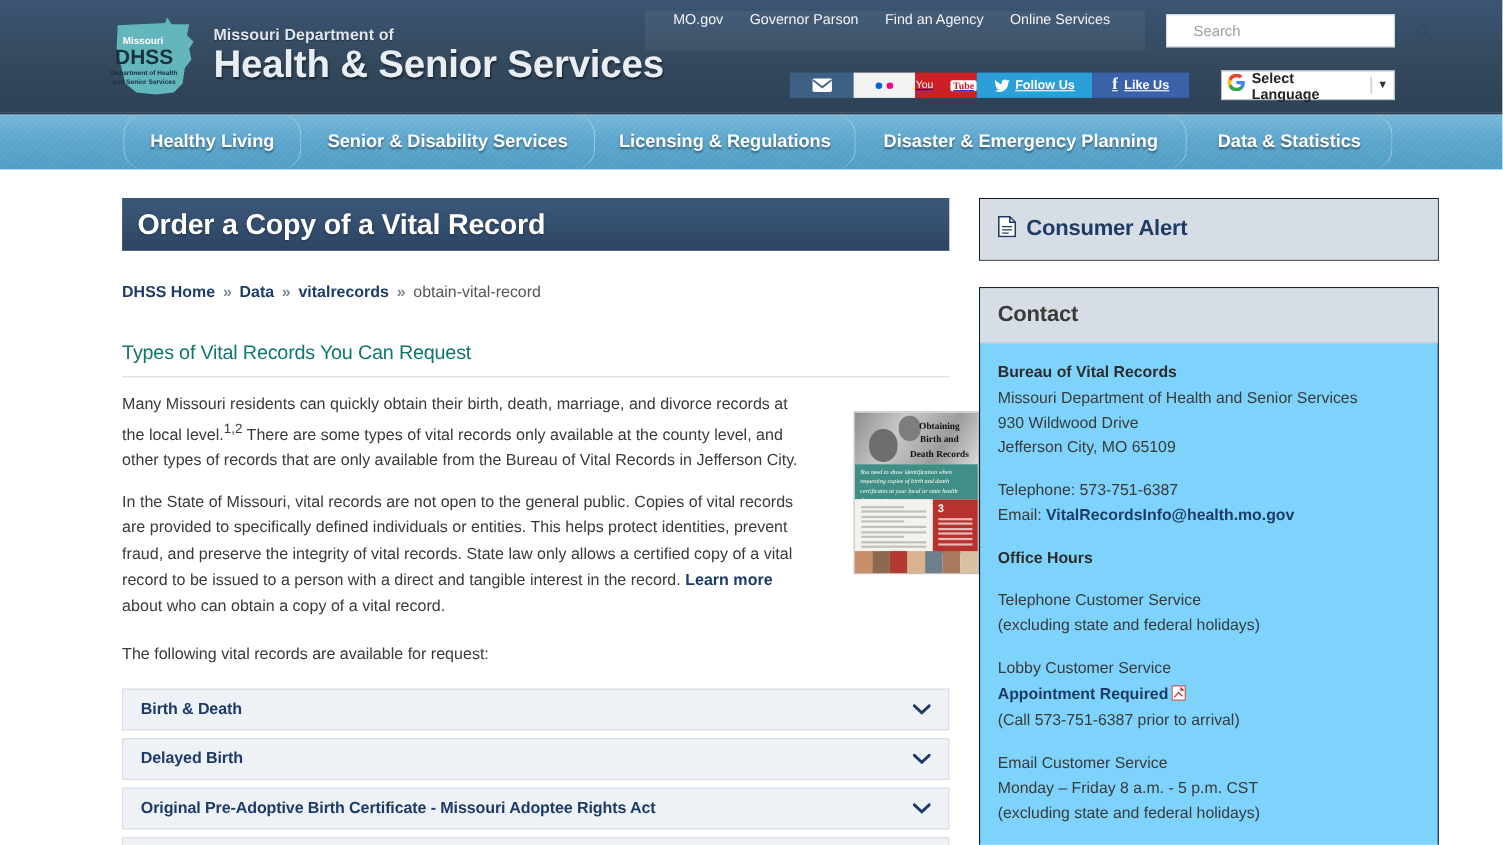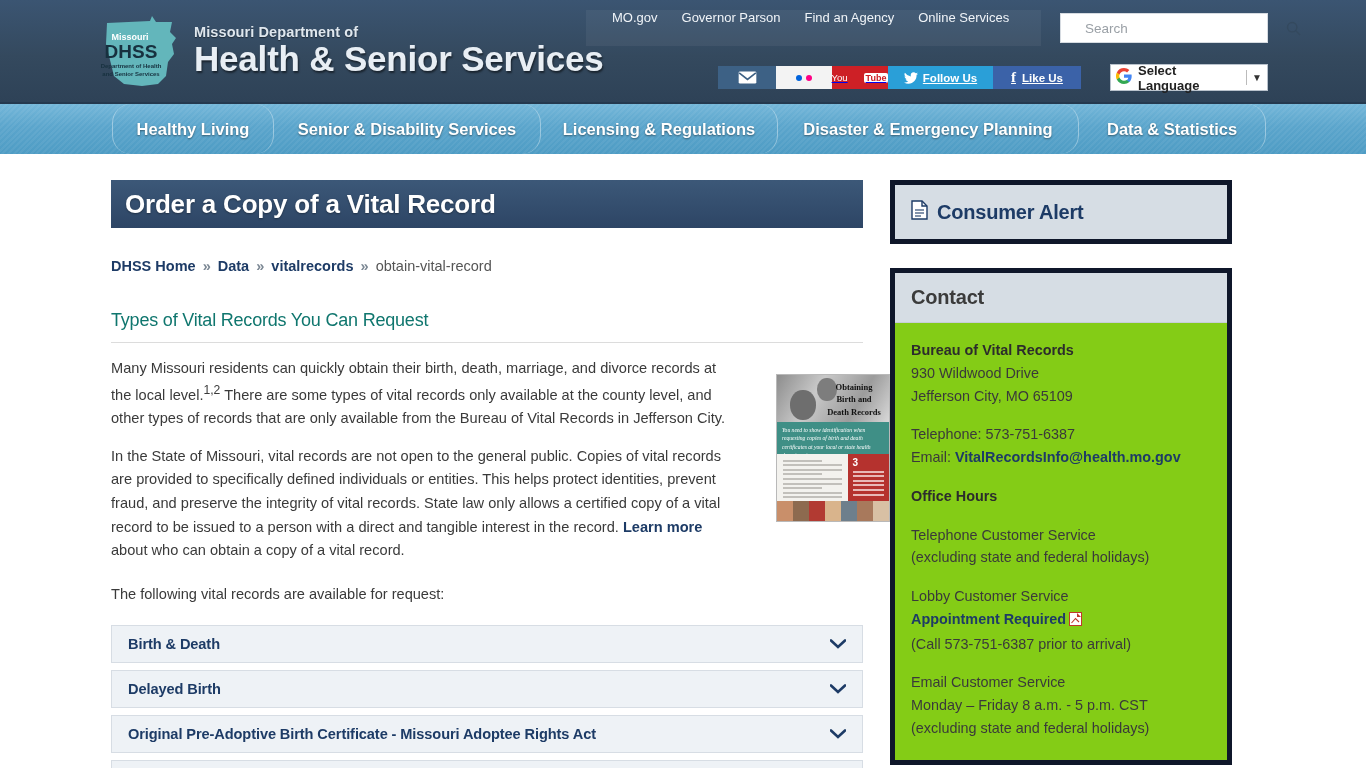--- a/index.html
+++ b/index.html
@@ -189,21 +189,21 @@
     display: flex; align-items: center;
     padding: 0 16px;
   }
   .acc-label {
     flex: 1; font-size: 14.6px; font-weight: bold; color: #1d3b66;
     letter-spacing: -.1px;
   }
   .acc-chev { color: #1d3b66; font-size: 14px; line-height: 1; }
 
   
-  .panel { border: 5px solid #0f172a; background: #84cc16; width: 342px; }
+  .panel { border: 1px solid #0f172a; background: #7dd3fc; width: 418px; }
   .panel-head {
     background: #d6dde4; padding: 13px 16px;
     display: flex; align-items: center; gap: 9px;
     border-bottom: 1px solid #c7ced6;
   }
   .panel-head-alert { padding: 15px 16px; border-bottom: 0; }
   .panel-title-alert { font-size: 20px; font-weight: bold; color: #1d3b66; letter-spacing: -.2px; }
   .panel-title { font-size: 20px; font-weight: bold; color: #3b3b3b; letter-spacing: -.2px; }
 
   .panel-body { padding: 16px 16px 20px 16px; font-size: 14.4px; color: #3a3a3a; line-height: 1.58; }
@@ -258,21 +258,21 @@
         <rect x="0.5" y="0.5" width="19" height="13" rx="1.5" fill="#ffffff"></rect>
         <path d="M1 2 L10 9 L19 2" fill="none" stroke="#3d6185" stroke-width="1.8"></path>
       </svg>
     </a>
     <a class="sb sb-flickr" href="#">
       <span class="dot" style="background:#0063dc;margin-right:4px;"></span>
       <span class="dot" style="background:#ff0084;"></span>
     </a>
     <a class="sb sb-youtube" href="#">
       <span style="color:#fff;font-weight:normal;font-size:9.5px;">You</span>
-      <span style="background:#fff;color:#cd2026;font-weight:bold;font-size:9px;padding:0 2px;margin-left:16px;border-radius:2px;">Tube</span>
+      <span style="background:#fff;color:#cd2026;font-weight:bold;font-size:9px;padding:0 2px;margin-left:16px;border-radius:2px;font-family:Liberation Serif, serif;">Tube</span>
     </a>
     <a class="sb sb-twitter" href="#">
       <svg width="14" height="12" viewBox="0 0 16 13">
           <path d="M16 1.6c-.6.26-1.2.43-1.9.51.68-.4 1.2-1.05 1.45-1.82-.64.38-1.35.65-2.1.8A3.28 3.28 0 0 0 7.8 4.07c0 .26.03.51.08.75A9.32 9.32 0 0 1 1.1.6a3.28 3.28 0 0 0 1.02 4.38c-.54-.02-1.04-.17-1.48-.41v.04c0 1.59 1.13 2.91 2.63 3.21-.28.08-.57.12-.87.12-.21 0-.42-.02-.62-.06a3.29 3.29 0 0 0 3.07 2.28A6.59 6.59 0 0 1 0 11.5a9.29 9.29 0 0 0 5.03 1.47c6.04 0 9.34-5 9.34-9.34l-.01-.42A6.64 6.64 0 0 0 16 1.6z" fill="#fff"></path>
         </svg>
       <span>Follow Us</span>
     </a>
     <a class="sb sb-facebook" href="#">
       <span style="font-family:'Liberation Serif',serif;font-size:15px;font-weight:bold;">f</span>
       <span>Like Us</span>
@@ -426,20 +426,21 @@
     </div>
 
     <div class="panel" style="margin-top:24px;">
       <div class="panel-head">
         <span class="panel-title">Contact</span>
       </div>
       <div class="panel-body">
 
         <div class="blk">
           <div class="b">Bureau of Vital Records</div>
+          <div>Missouri Department of Health and Senior Services</div>
           <div>930 Wildwood Drive</div>
           <div>Jefferson City, MO 65109</div>
         </div>
 
         <div class="blk">
           <div>Telephone: 573-751-6387</div>
           <div><span>Email: </span><a href="#">VitalRecordsInfo@health.mo.gov</a></div>
         </div>
 
         <div class="blk">

